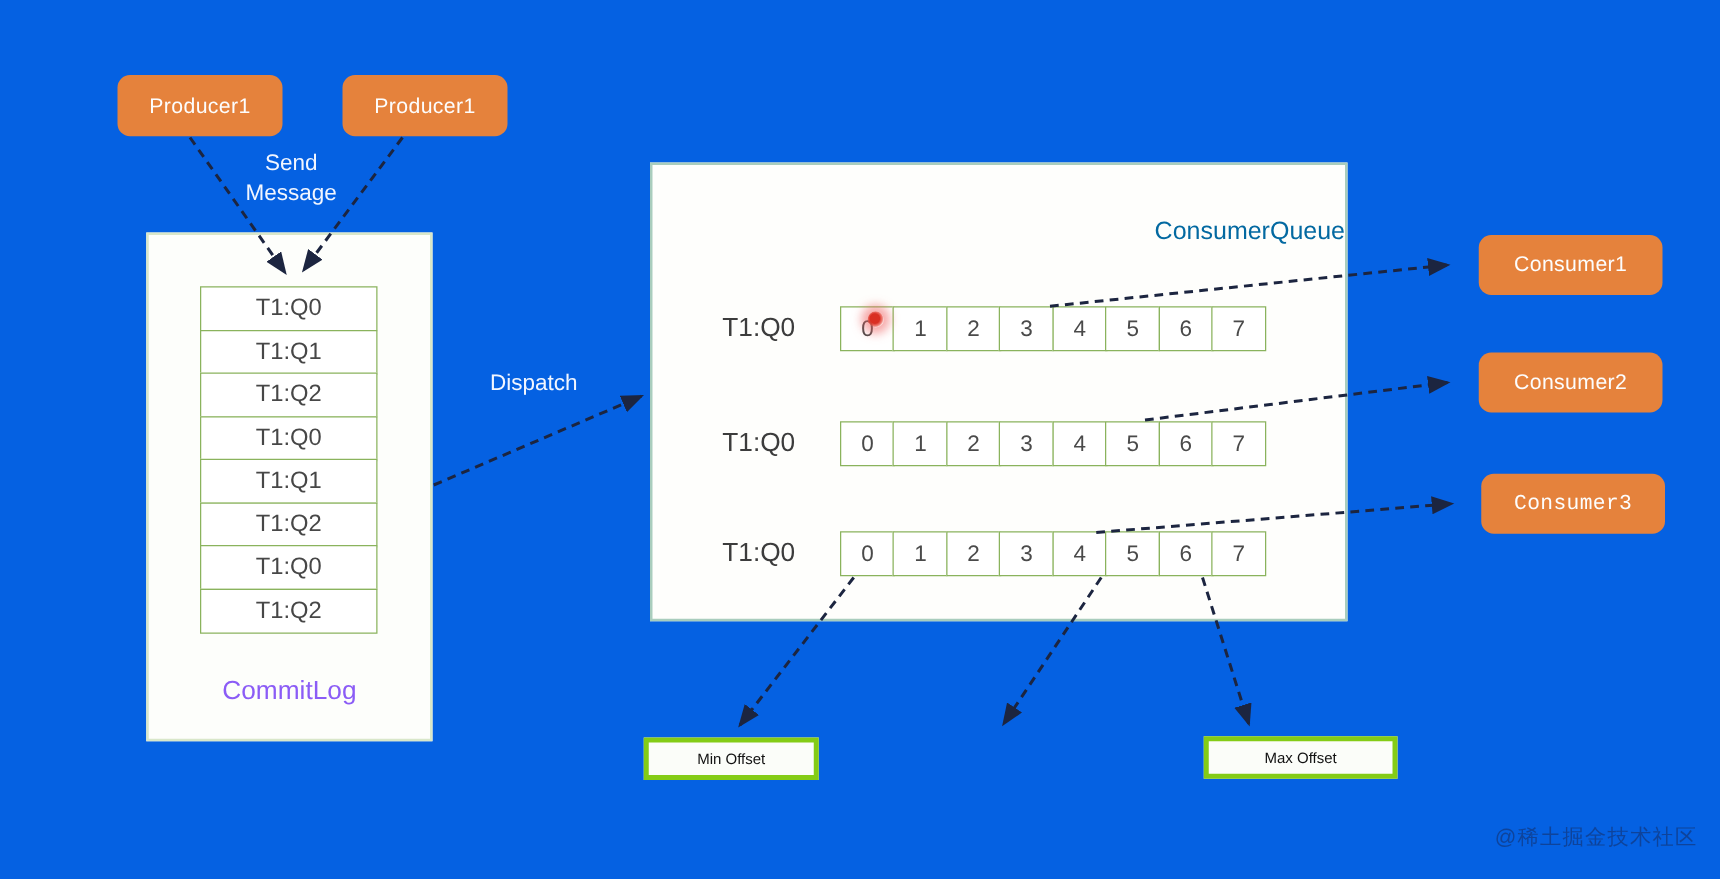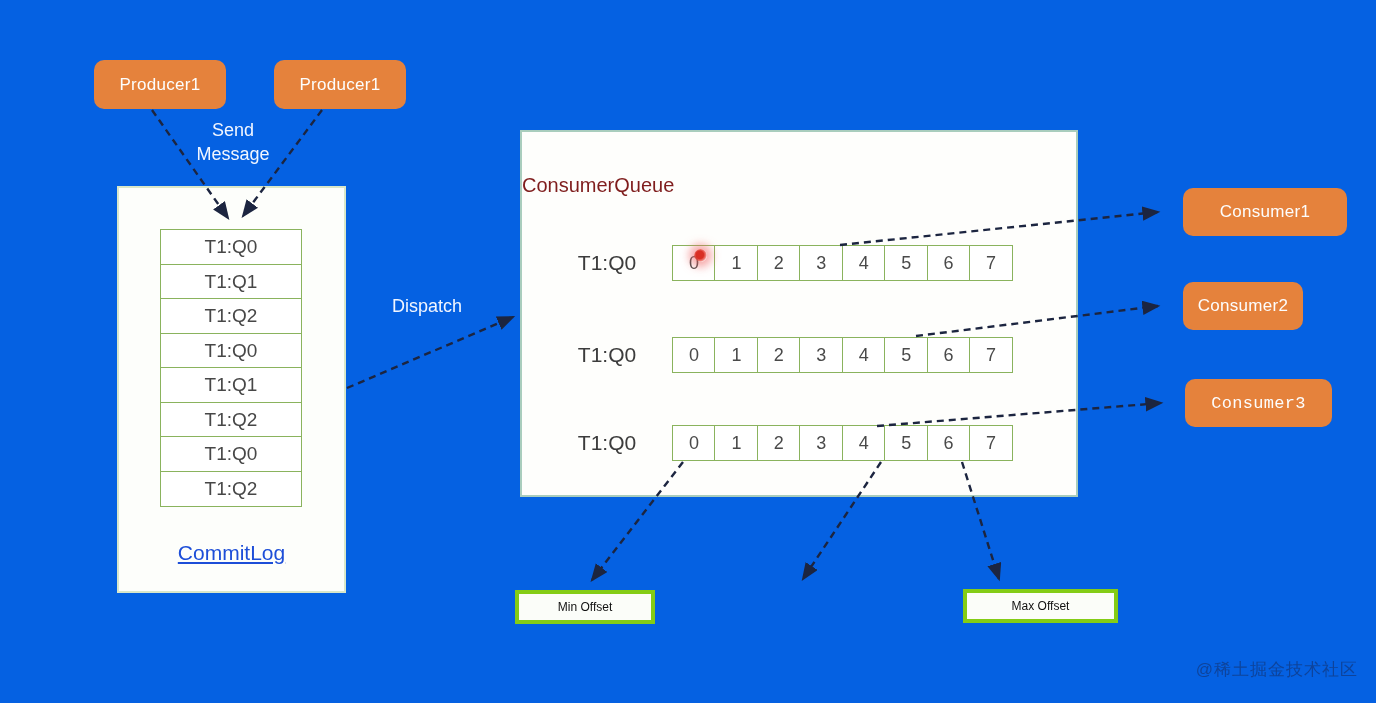--- a/index.html
+++ b/index.html
@@ -16,22 +16,22 @@
     background:#e5823c;
     border-radius:10px;
     color:#fdfdfd;
     font-size:17px;
     display:flex;align-items:center;justify-content:center;
     letter-spacing:.3px;
     margin-left:16px;
   }
   .producer-1{left:78px;top:60px;width:132px;height:49px;}
   .producer-2{left:258px;top:60px;width:132px;height:49px;}
-  .consumer-1{left:1167px;top:188px;width:164px;height:48px;}
-  .consumer-2{left:1167px;top:282px;width:120px;height:48px;}
+  .consumer-1{left:1167px;top:188px;width:147px;height:48px;}
+  .consumer-2{left:1167px;top:282px;width:147px;height:48px;}
   .consumer-3{left:1169px;top:379px;width:147px;height:48px;font-family:Liberation Mono, monospace;}
 
   
   .send-message{
     position:absolute;left:168px;top:118px;width:130px;
     color:#f2f6ff;font-size:18px;text-align:center;line-height:24px;
   }
   .dispatch-label{
     position:absolute;left:392px;top:296px;
     color:#f2f6ff;font-size:18px;
@@ -48,31 +48,31 @@
   .cl-entry{
     height:36px;box-sizing:border-box;
     border:1.5px solid #8ab35d;margin-top:-1.5px;
     background:#fff;
     display:flex;align-items:center;justify-content:center;
     font-size:19px;color:#474747;
   }
   .cl-entry:first-child{margin-top:0;}
   .commitlog-title{
     position:absolute;left:0;bottom:26px;width:100%;
-    text-align:center;font-size:21px;color:#1d4ed8;text-decoration:underline;
+    text-align:center;font-size:21px;color:#8b5cf6;
   }
 
   
   .cq-box{
     position:absolute;left:520px;top:130px;width:558px;height:367px;
     background:#fefefc;border:2px solid #a9cdbd;box-sizing:border-box;
   }
   .cq-title{
     position:absolute;left:0;top:42px;width:100%;
-    text-align:left;font-size:20px;color:#7f1d1d;
+    text-align:right;font-size:20px;color:#0369a1;
   }
   .cq-row{position:absolute;left:0;width:100%;height:36px;}
   .cq-row-1{top:113px;}
   .cq-row-2{top:205px;}
   .cq-row-3{top:293px;}
   .cq-row-label{
     position:absolute;left:50px;top:0;width:70px;height:36px;
     display:flex;align-items:center;justify-content:center;
     font-size:21px;color:#3c3c3c;
   }

